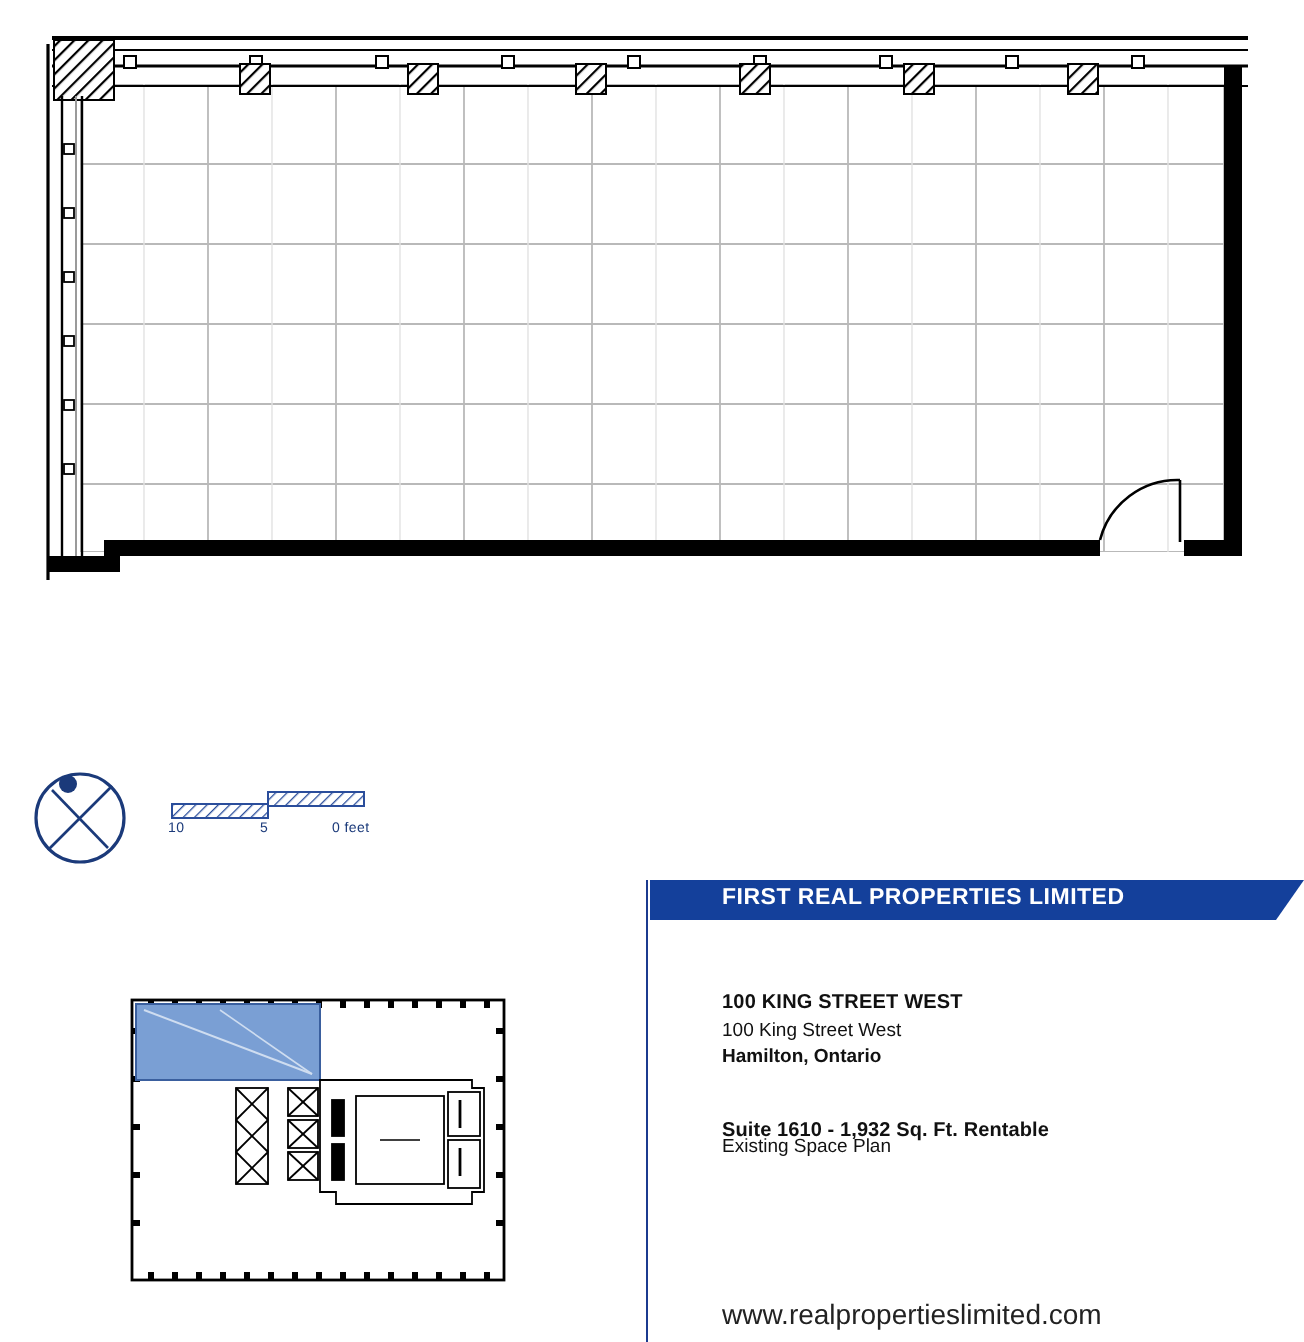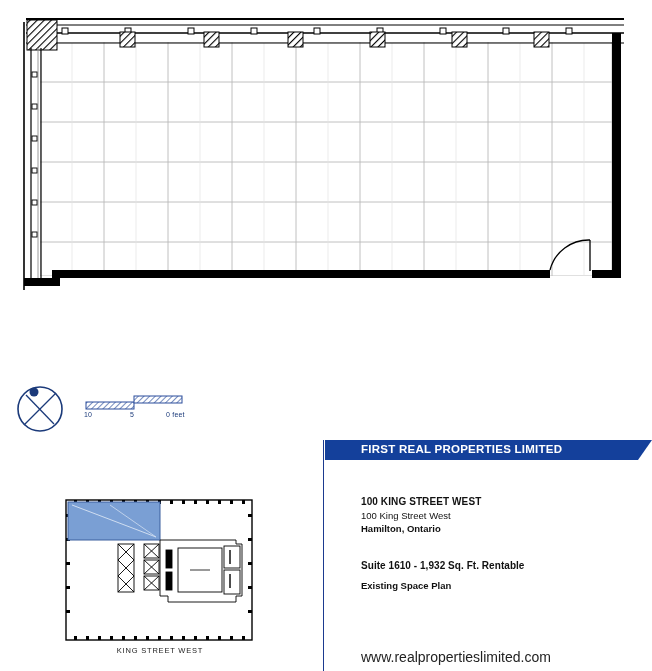--- a/index.html
+++ b/index.html
@@ -82,21 +82,21 @@
   .info-text {
     position: absolute;
     color: #111;
     font-family: "Liberation Sans", sans-serif;
     white-space: nowrap;
   }
   #addr-title { left: 38px; top: 60px; font-size: 10px; font-weight: bold; letter-spacing: 0.1px; }
   #addr-l1    { left: 38px; top: 74px; font-size: 9.5px; }
   #addr-l2    { left: 38px; top: 87px; font-size: 9.5px; font-weight: bold; }
   #suite-line { left: 38px; top: 124px; font-size: 10px; font-weight: bold; letter-spacing: 0.05px; }
-  #plan-type  { left: 38px; top: 144px; font-size: 9.5px; font-weight: bold; }
+  #plan-type  { left: 38px; top: 132px; font-size: 9.5px; }
   #website    { left: 38px; top: 213px; font-size: 14px; color: #222; }
 </style>
 </head>
 <body>
 
 <div class="page">
 
   <svg class="abs" id="floor-plan" viewBox="0 0 652 310" width="652" height="310">
 
     <defs>
@@ -320,21 +320,20 @@
 
       <rect x="116" y="58" width="6" height="18" fill="#000"></rect>
       <rect x="116" y="80" width="6" height="18" fill="#000"></rect>
 
       <line x1="180" y1="58" x2="180" y2="72" stroke-width="1.4"></line>
       <line x1="180" y1="82" x2="180" y2="96" stroke-width="1.4"></line>
       <line x1="140" y1="78" x2="160" y2="78" stroke-width="0.8"></line>
     </g>
   </svg>
 
-  <div id="key-plan-caption">KING STREET WEST</div>
 
   <div class="abs" id="info-panel">
 
     <div id="info-rule"></div>
 
     <div id="title-band">
       <svg width="327" height="20" viewBox="0 0 327 20">
         <polygon points="0,0 327,0 313,20 0,20" fill="#14409b"></polygon>
       </svg>
     </div>

